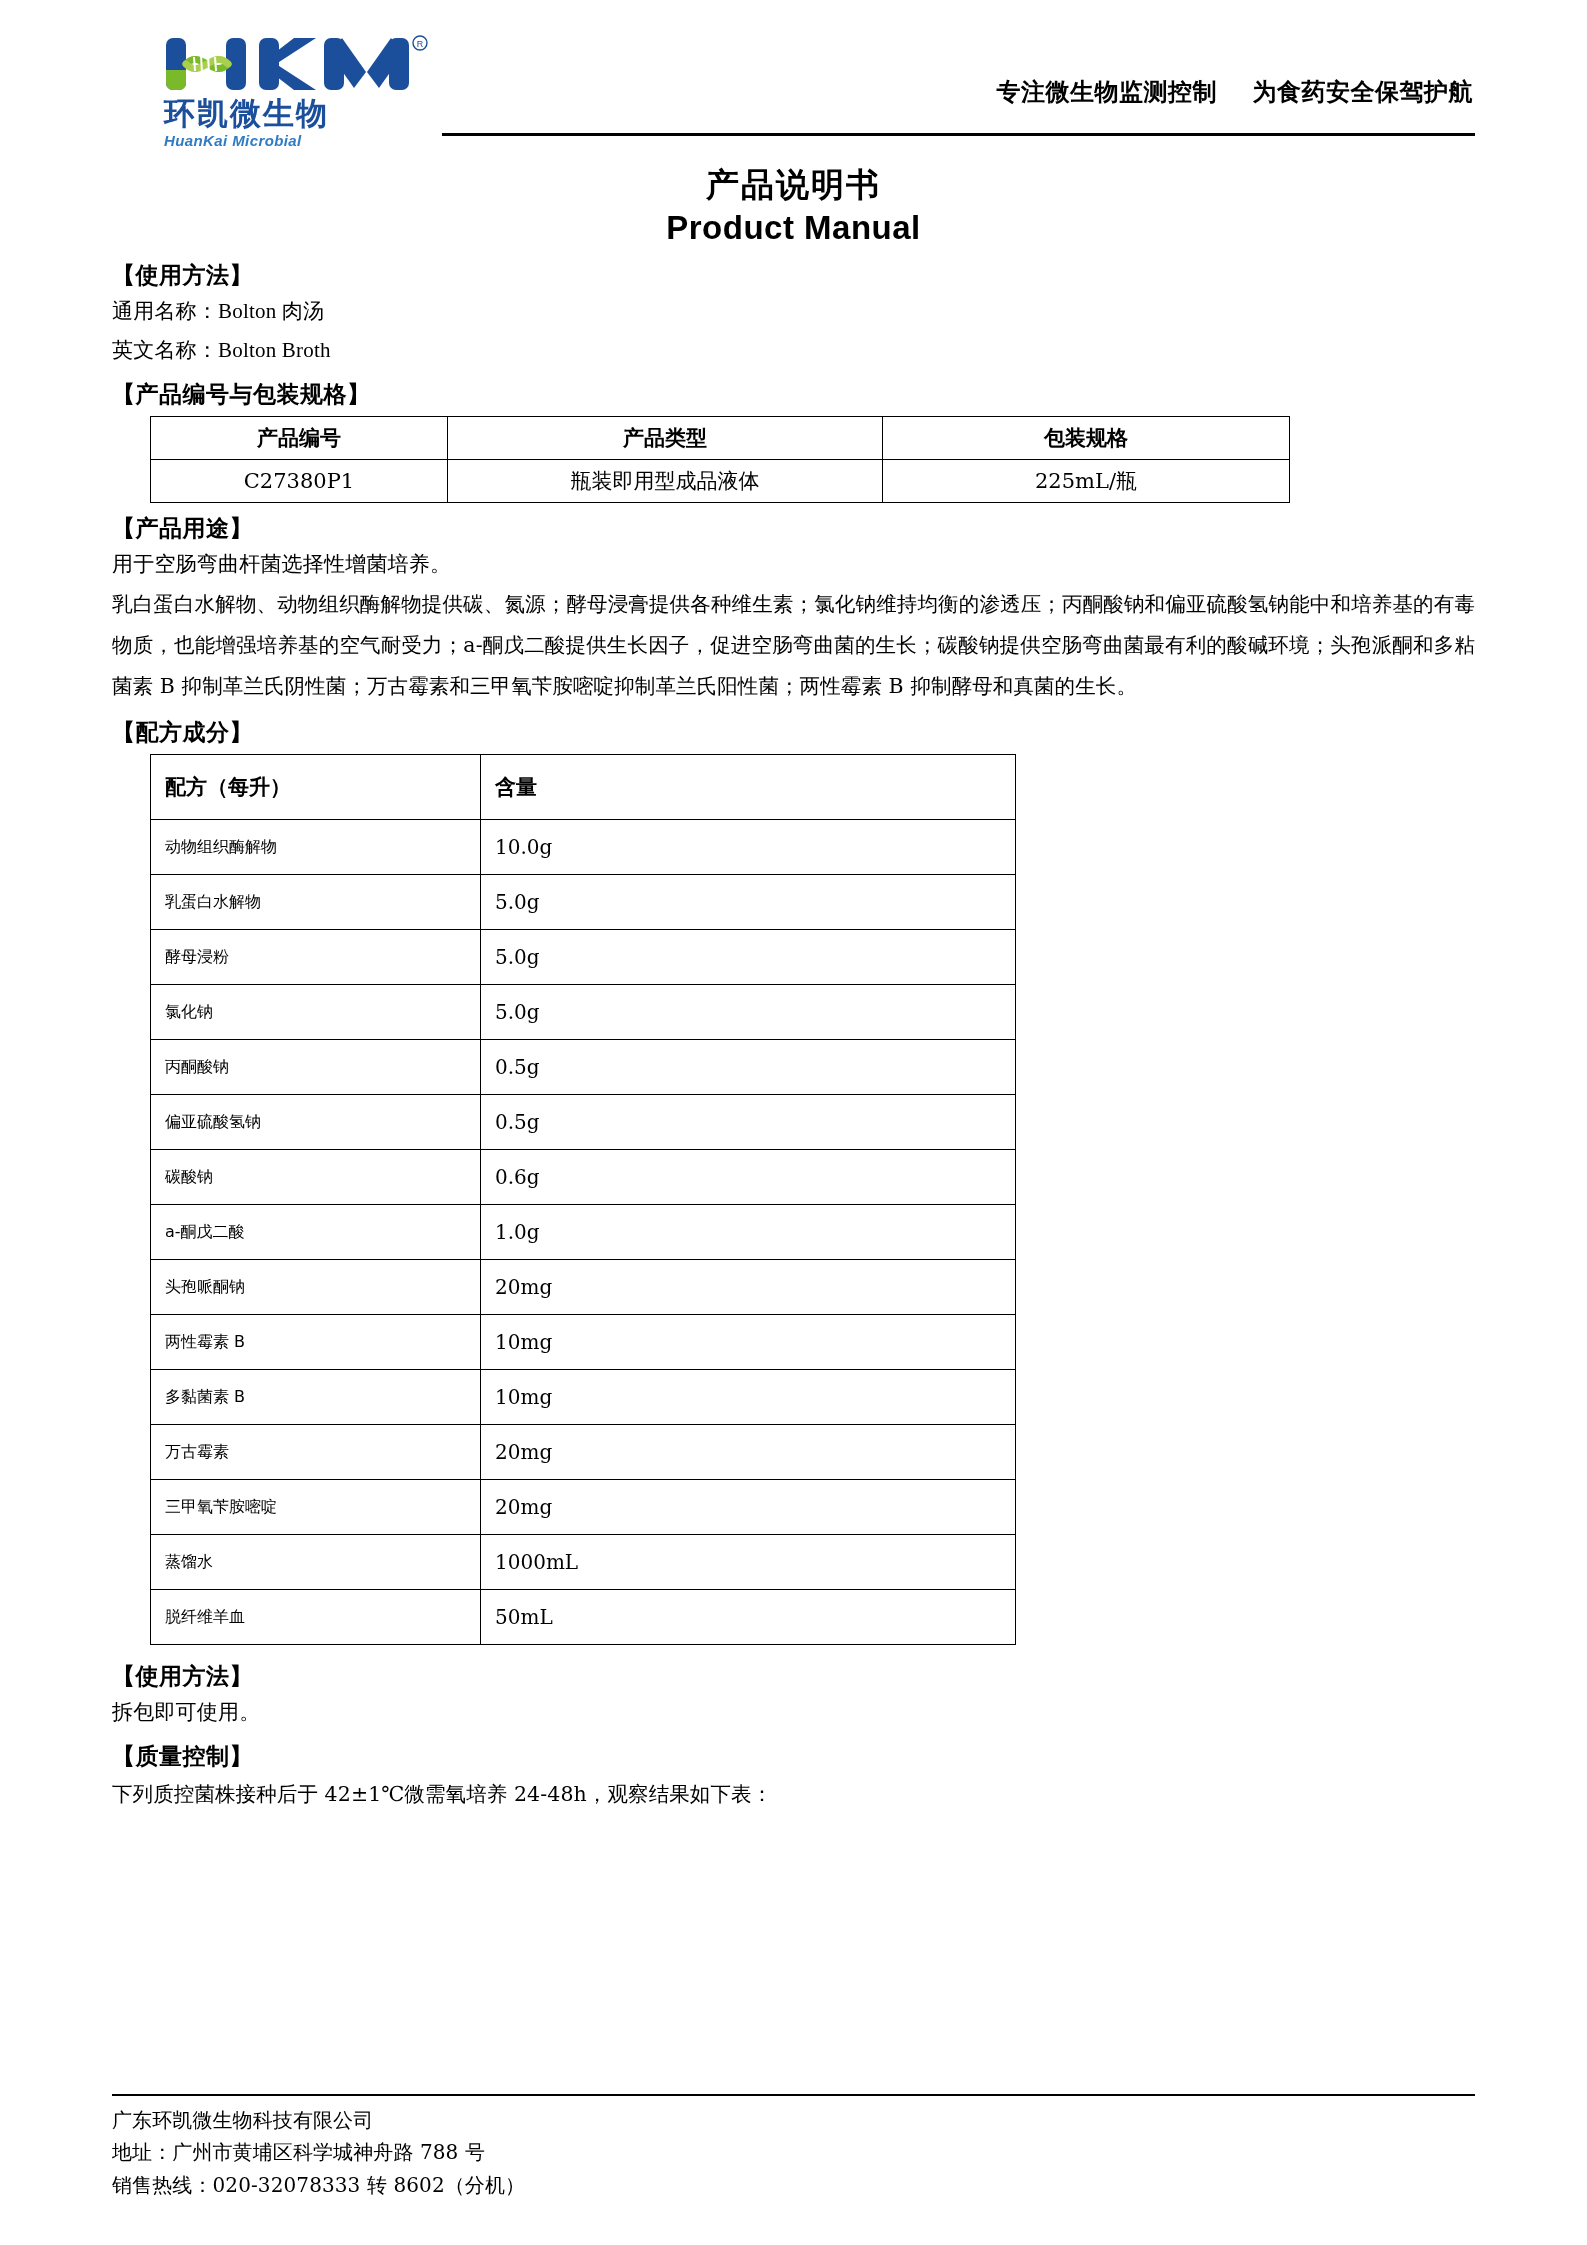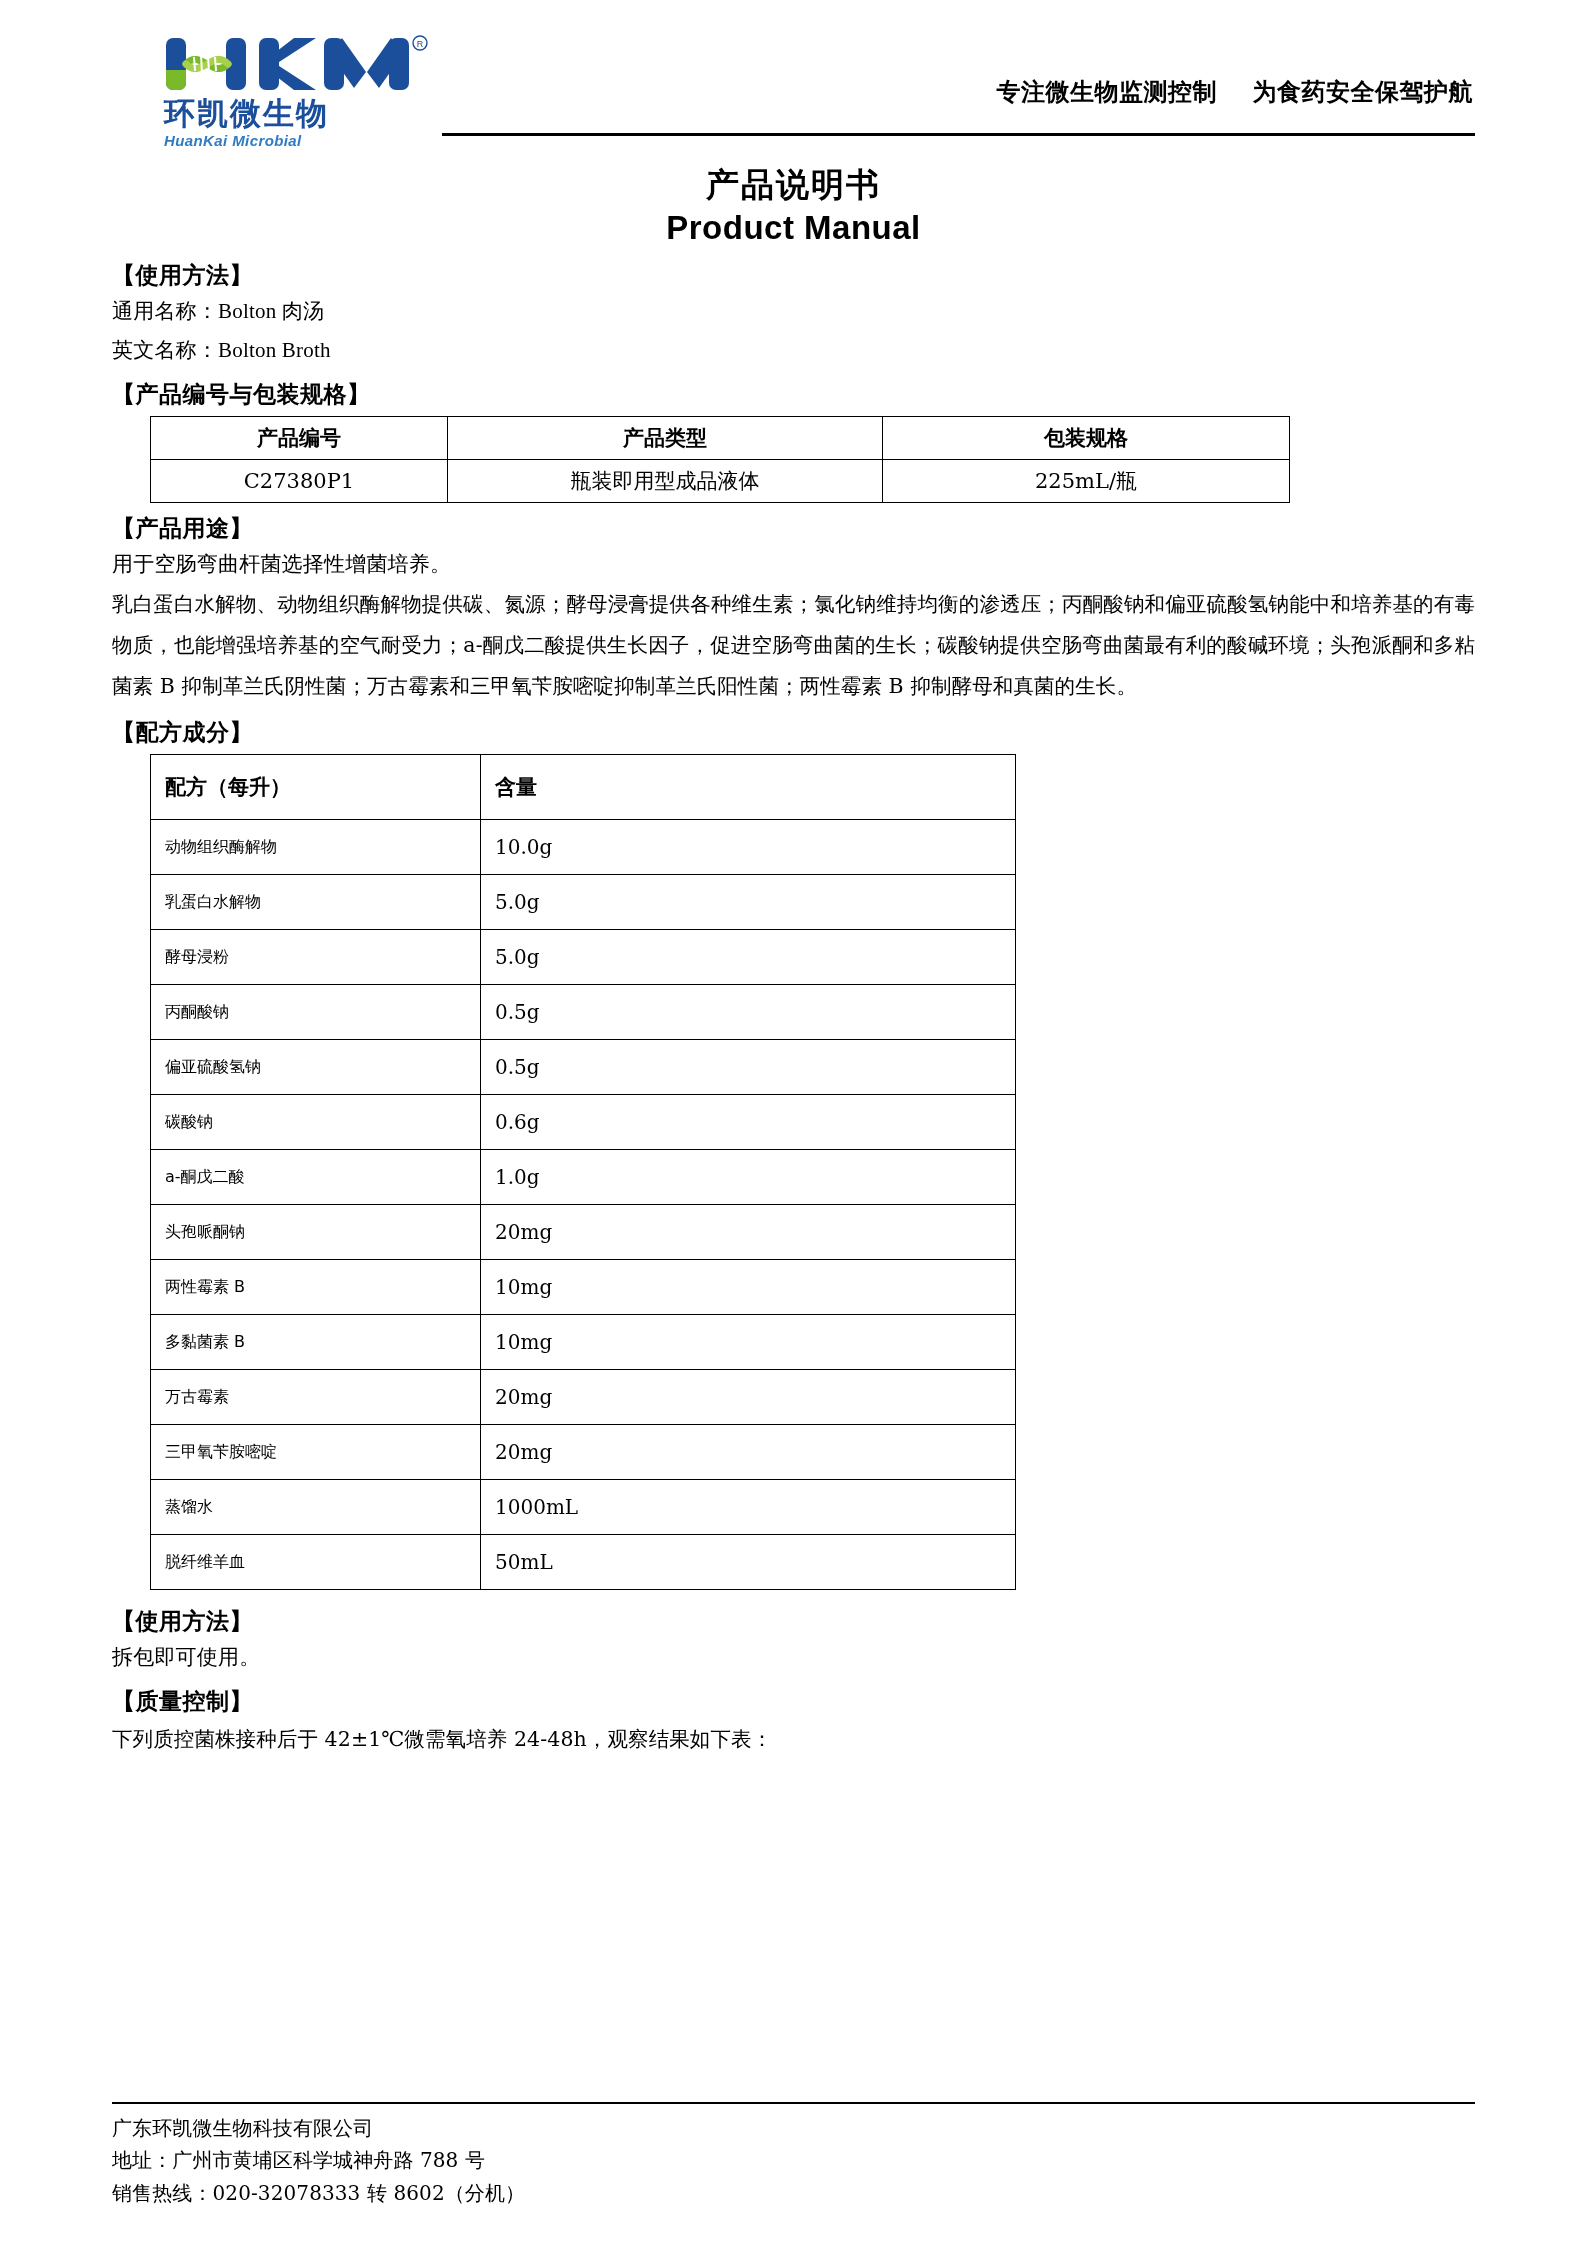--- a/index.html
+++ b/index.html
@@ -187,21 +187,21 @@
     font-family: "DejaVu Sans", sans-serif;
     font-size: 21px;
     height: 38px;
   }
 
   
   .footer {
     position: absolute;
     left: 112px;
     right: 112px;
-    bottom: 36px;
+    bottom: 44px;
   }
   .footer-rule {
     border-top: 2.5px solid #000;
     margin-bottom: 8px;
   }
   .footer-cols {
     display: flex;
   }
   .footer-col-left { width: 560px; }
   .footer-col-right { flex: 1; }
@@ -313,20 +313,24 @@
       <tr>
           <td class="name">动物组织酶解物</td>
           <td class="amt">10.0g</td>
         </tr>
       <tr>
           <td class="name">乳蛋白水解物</td>
           <td class="amt">5.0g</td>
         </tr>
       <tr>
           <td class="name">酵母浸粉</td>
+          <td class="amt">5.0g</td>
+        </tr>
+      <tr>
+          <td class="name">氯化钠</td>
           <td class="amt">5.0g</td>
         </tr>
       <tr>
           <td class="name">丙酮酸钠</td>
           <td class="amt">0.5g</td>
         </tr>
       <tr>
           <td class="name">偏亚硫酸氢钠</td>
           <td class="amt">0.5g</td>
         </tr>

